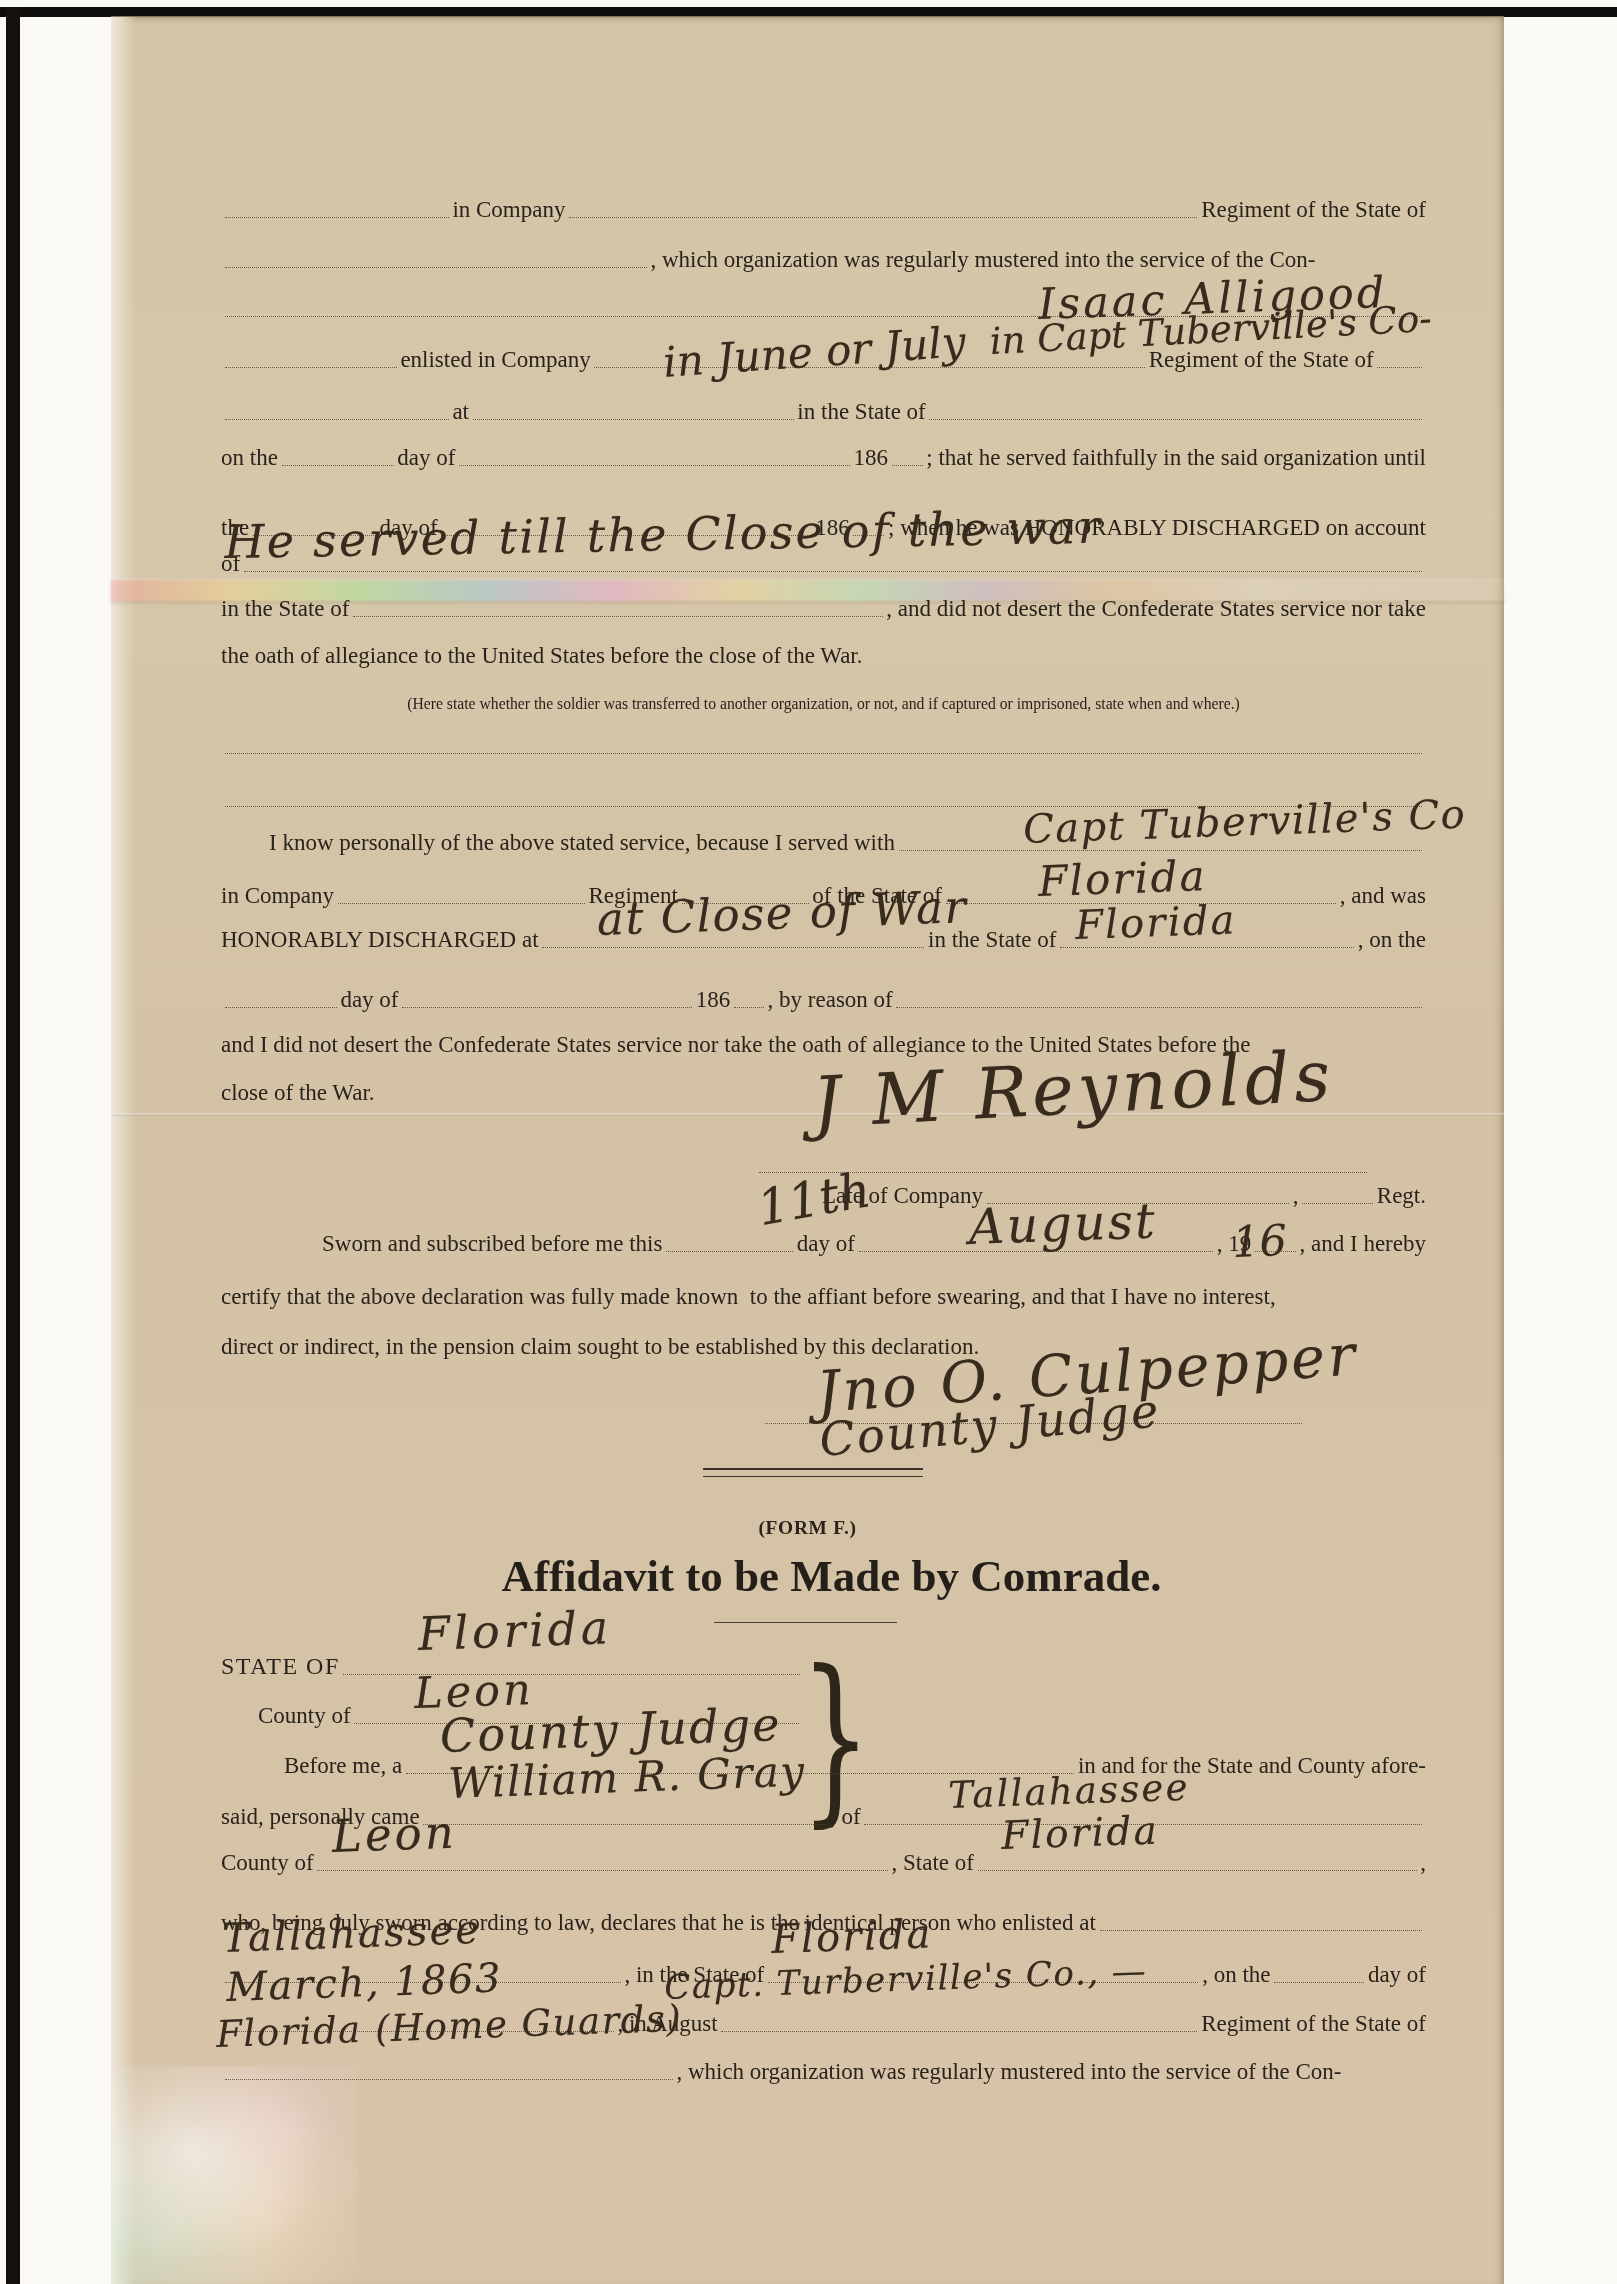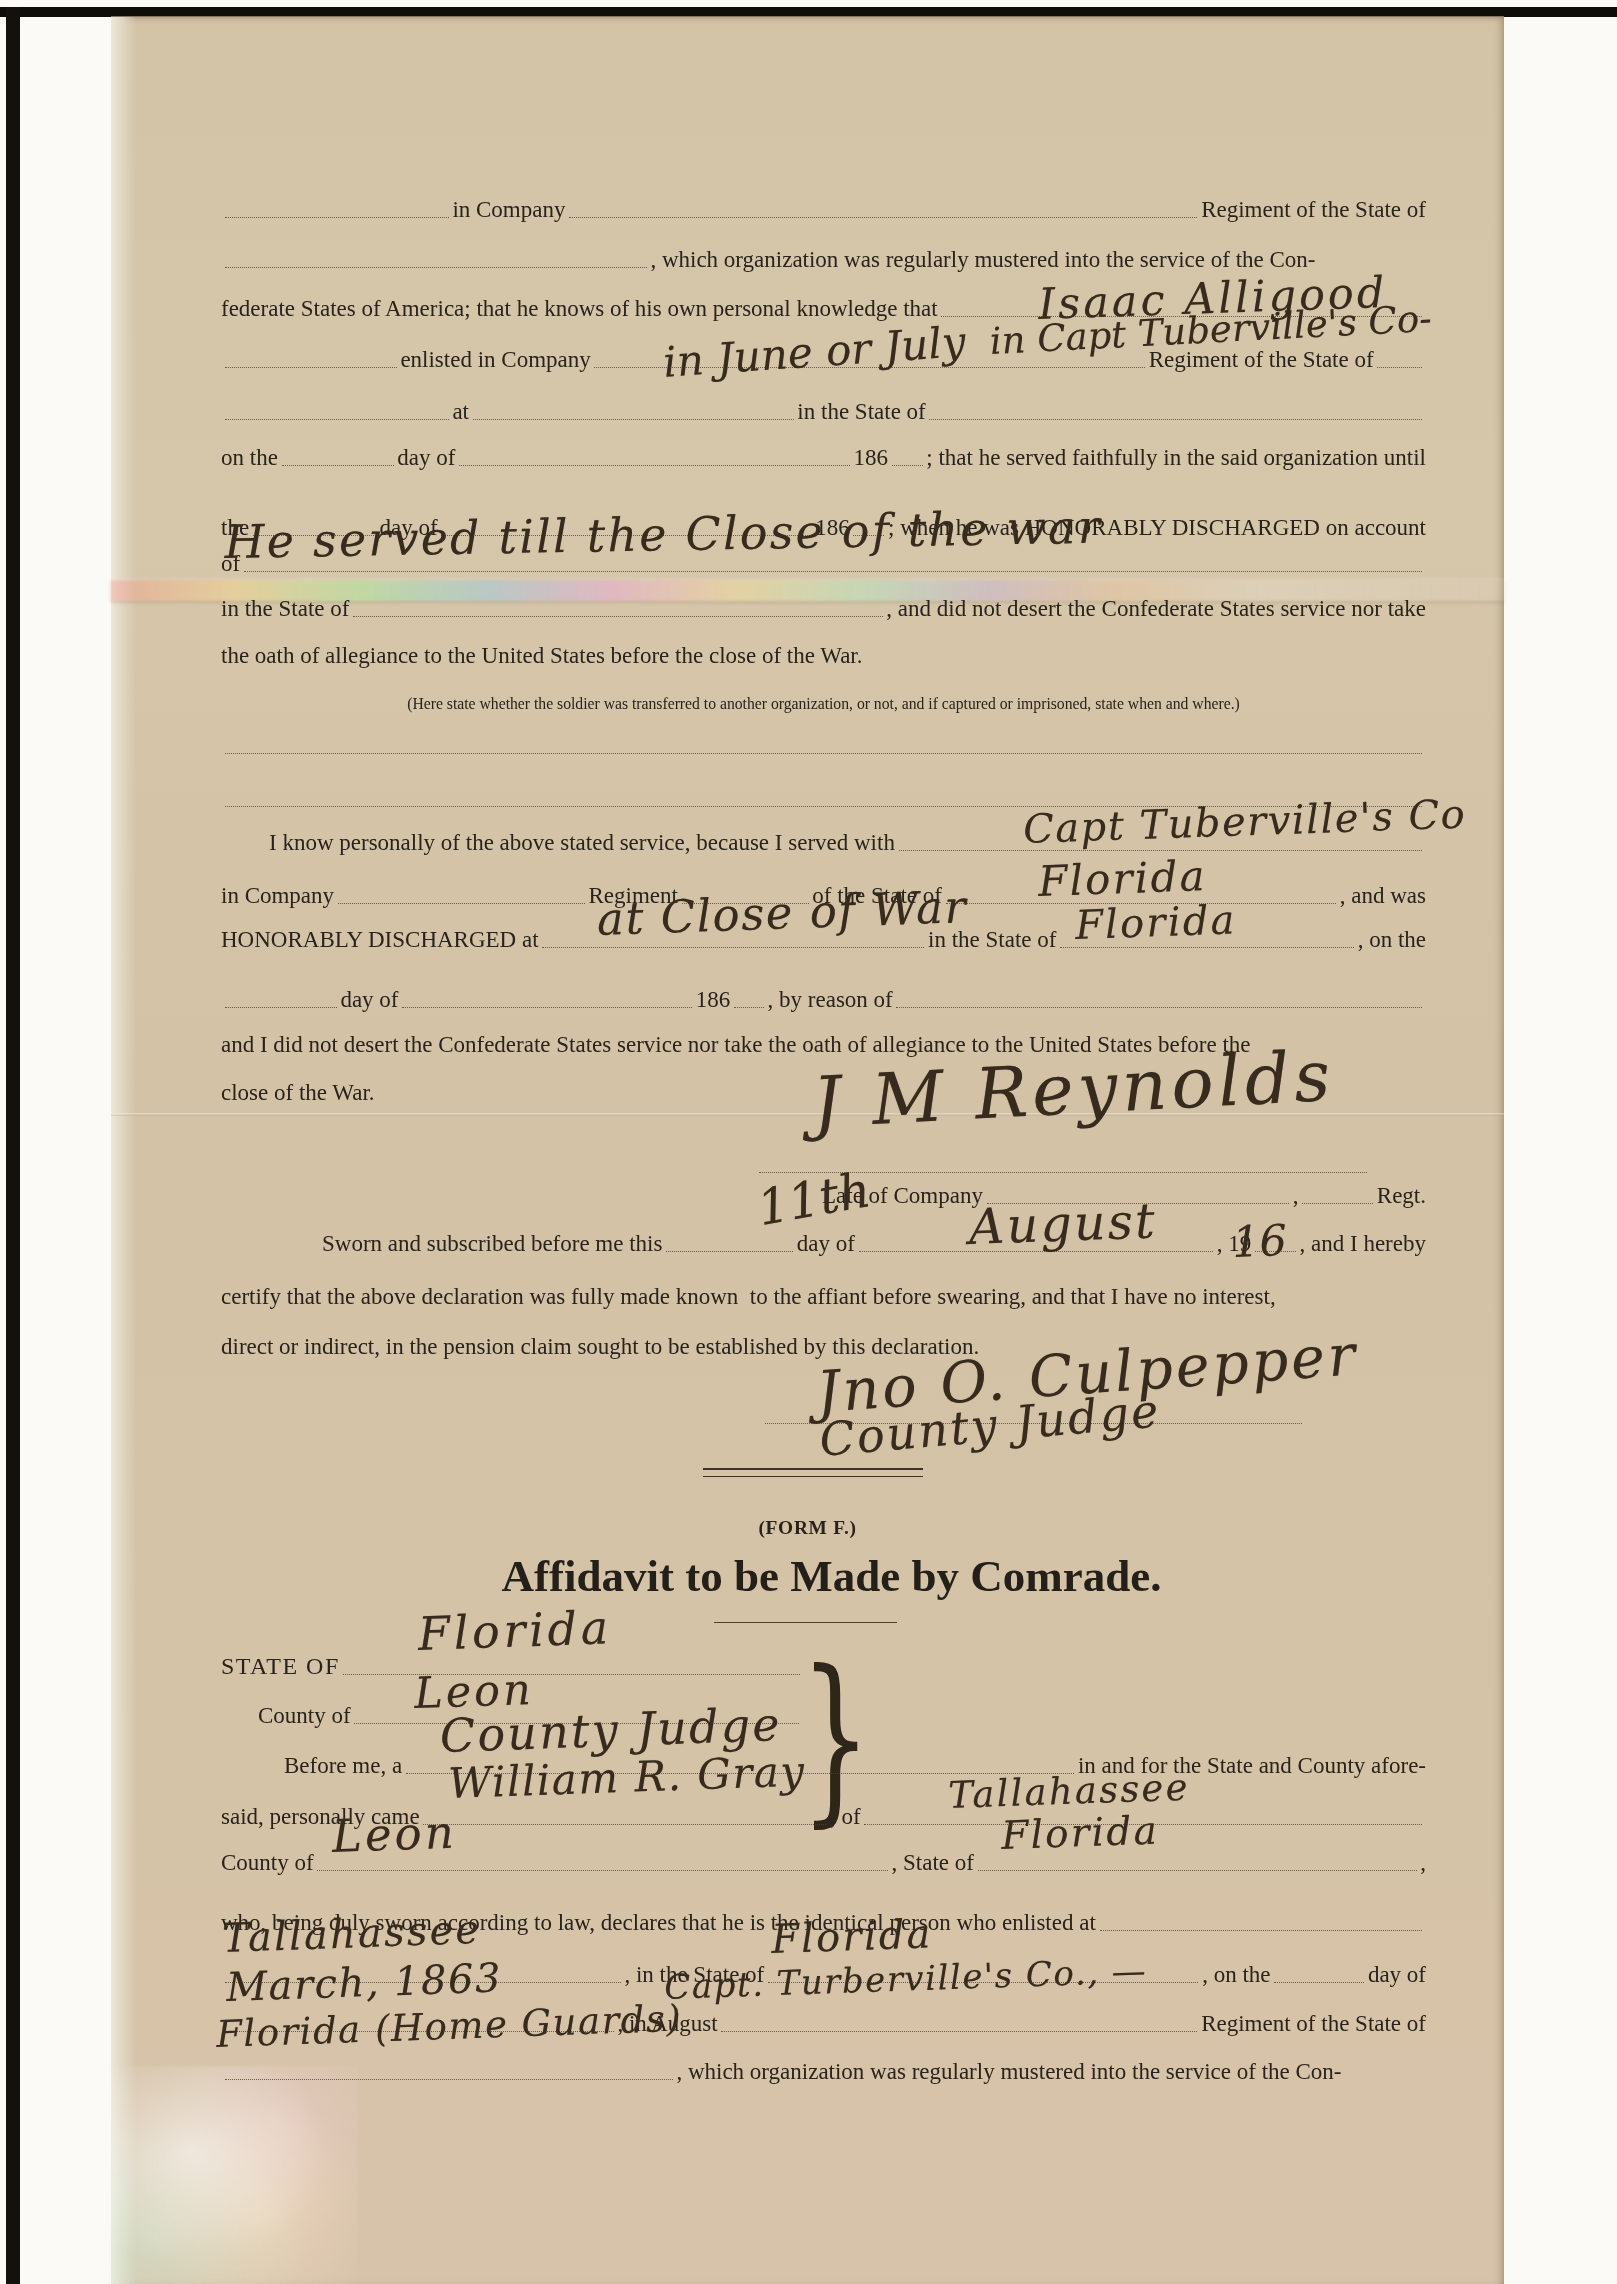--- a/index.html
+++ b/index.html
@@ -68,21 +68,20 @@
       <span class="dots"></span>
       <span class="pt">Regiment of the State of</span>
     </div>
 
     <div class="row" style="top:226px">
       <span class="dots dfix" style="width:422px"></span>
       <span class="pt">, which organization was regularly mustered into the service of the Con-</span>
     </div>
 
     <div class="row" style="top:275px">
-      <span class="pt">federate States of America; that he knows of his own personal knowledge that</span>
       <span class="dots"></span>
     </div>
     <div class="hw" style="left:928px; top:262px; font-size:43px; letter-spacing:3px;">Isaac Alligood</div>
 
     <div class="row" style="top:326px">
       <span class="dots dfix" style="width:172px"></span>
       <span class="pt">enlisted in Company</span>
       <span class="dots"></span>
       <span class="pt">Regiment of the State of</span>
       <span class="dots dfix" style="width:45px"></span>

